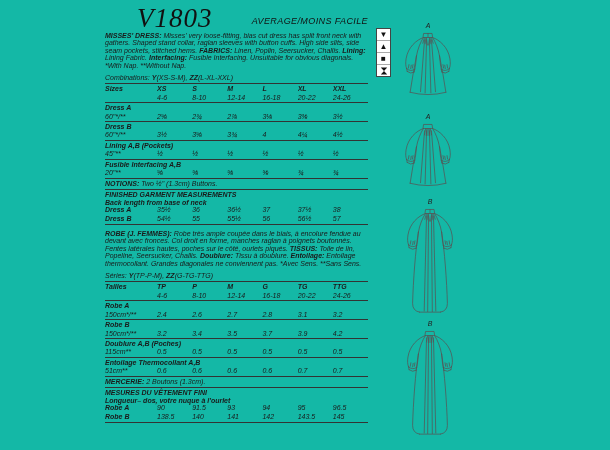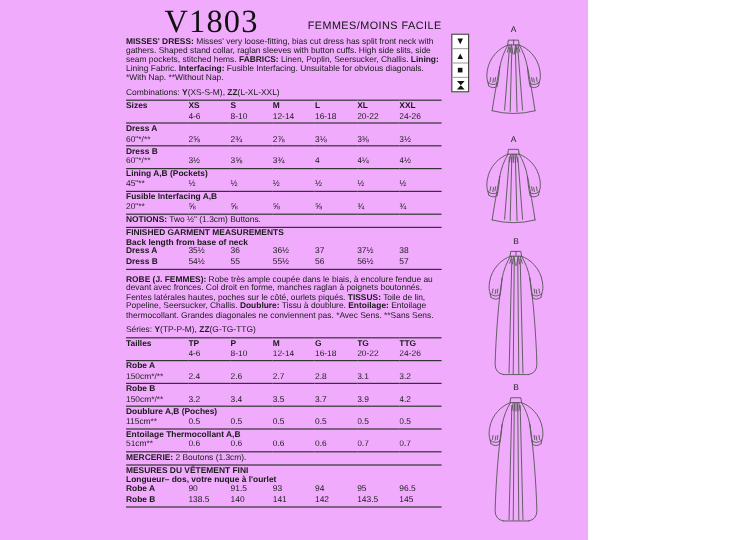--- a/index.html
+++ b/index.html
@@ -1,17 +1,17 @@
 <!DOCTYPE html>
 <html><head>
 <meta charset="utf-8">
 <style>
   html,body{margin:0;padding:0;background:#fff;}
-  .page{position:relative;width:490px;height:450px;background:#f0abfc;overflow:hidden;
-        font-family:"Liberation Sans",sans-serif;color:#1a1a1a;}
+  .page{position:relative;width:610px;height:450px;background:#14b8a6;overflow:hidden;
+        font-family:"Liberation Sans",sans-serif;color:#1a1a1a;font-style:italic;}
   .title{position:absolute;left:137px;top:3px;font-family:"Liberation Serif",serif;
          font-size:27px;font-weight:normal;letter-spacing:1px;color:#111;}
   .difficulty{position:absolute;left:105px;top:16px;width:263px;text-align:right;
               font-size:9px;letter-spacing:.4px;color:#111;}
   .col{position:absolute;left:105px;top:32px;width:263px;font-size:7px;line-height:7.4px;}
   .b{font-weight:bold;}
   .desc{margin:0 0 5px 0;text-align:left;}
   .combo{margin:0;padding-bottom:2px;}
   table.ytable{width:100%;border-collapse:collapse;table-layout:fixed;font-size:7px;line-height:7.4px;color:#1a1a1a;}
   table.ytable td{padding:0 0 1px 0;vertical-align:bottom;overflow:hidden;white-space:nowrap;}
@@ -32,21 +32,21 @@
   .fig{position:absolute;display:flex;flex-direction:column;align-items:center;width:64px;}
   .fig-label{font-size:7px;line-height:8px;color:#222;}
   .fig svg{display:block;}
 </style>
 </head>
 <body>
 
 <div class="page">
 
   <div class="title">V1803</div>
-  <div class="difficulty">FEMMES/MOINS FACILE</div>
+  <div class="difficulty">AVERAGE/MOINS FACILE</div>
 
   <div class="col">
     <p class="desc"><span class="b">MISSES' DRESS:</span><span> Misses' very loose-fitting, bias cut dress has split front neck with gathers. Shaped stand collar, raglan sleeves with button cuffs. High side slits, side seam pockets, stitched hems. </span><span class="b">FABRICS:</span><span> Linen, Poplin, Seersucker, Challis. </span><span class="b">Lining:</span><span> Lining Fabric. </span><span class="b">Interfacing:</span><span> Fusible Interfacing. Unsuitable for obvious diagonals. *With Nap. **Without Nap.</span></p>
     <div class="combo"><span>Combinations: </span><span class="b">Y</span><span>(XS-S-M), </span><span class="b">ZZ</span><span>(L-XL-XXL)</span></div>
     <div>
         <table class="ytable">
           <colgroup>
             <col style="width: 52px;">
             <col>
             <col>

